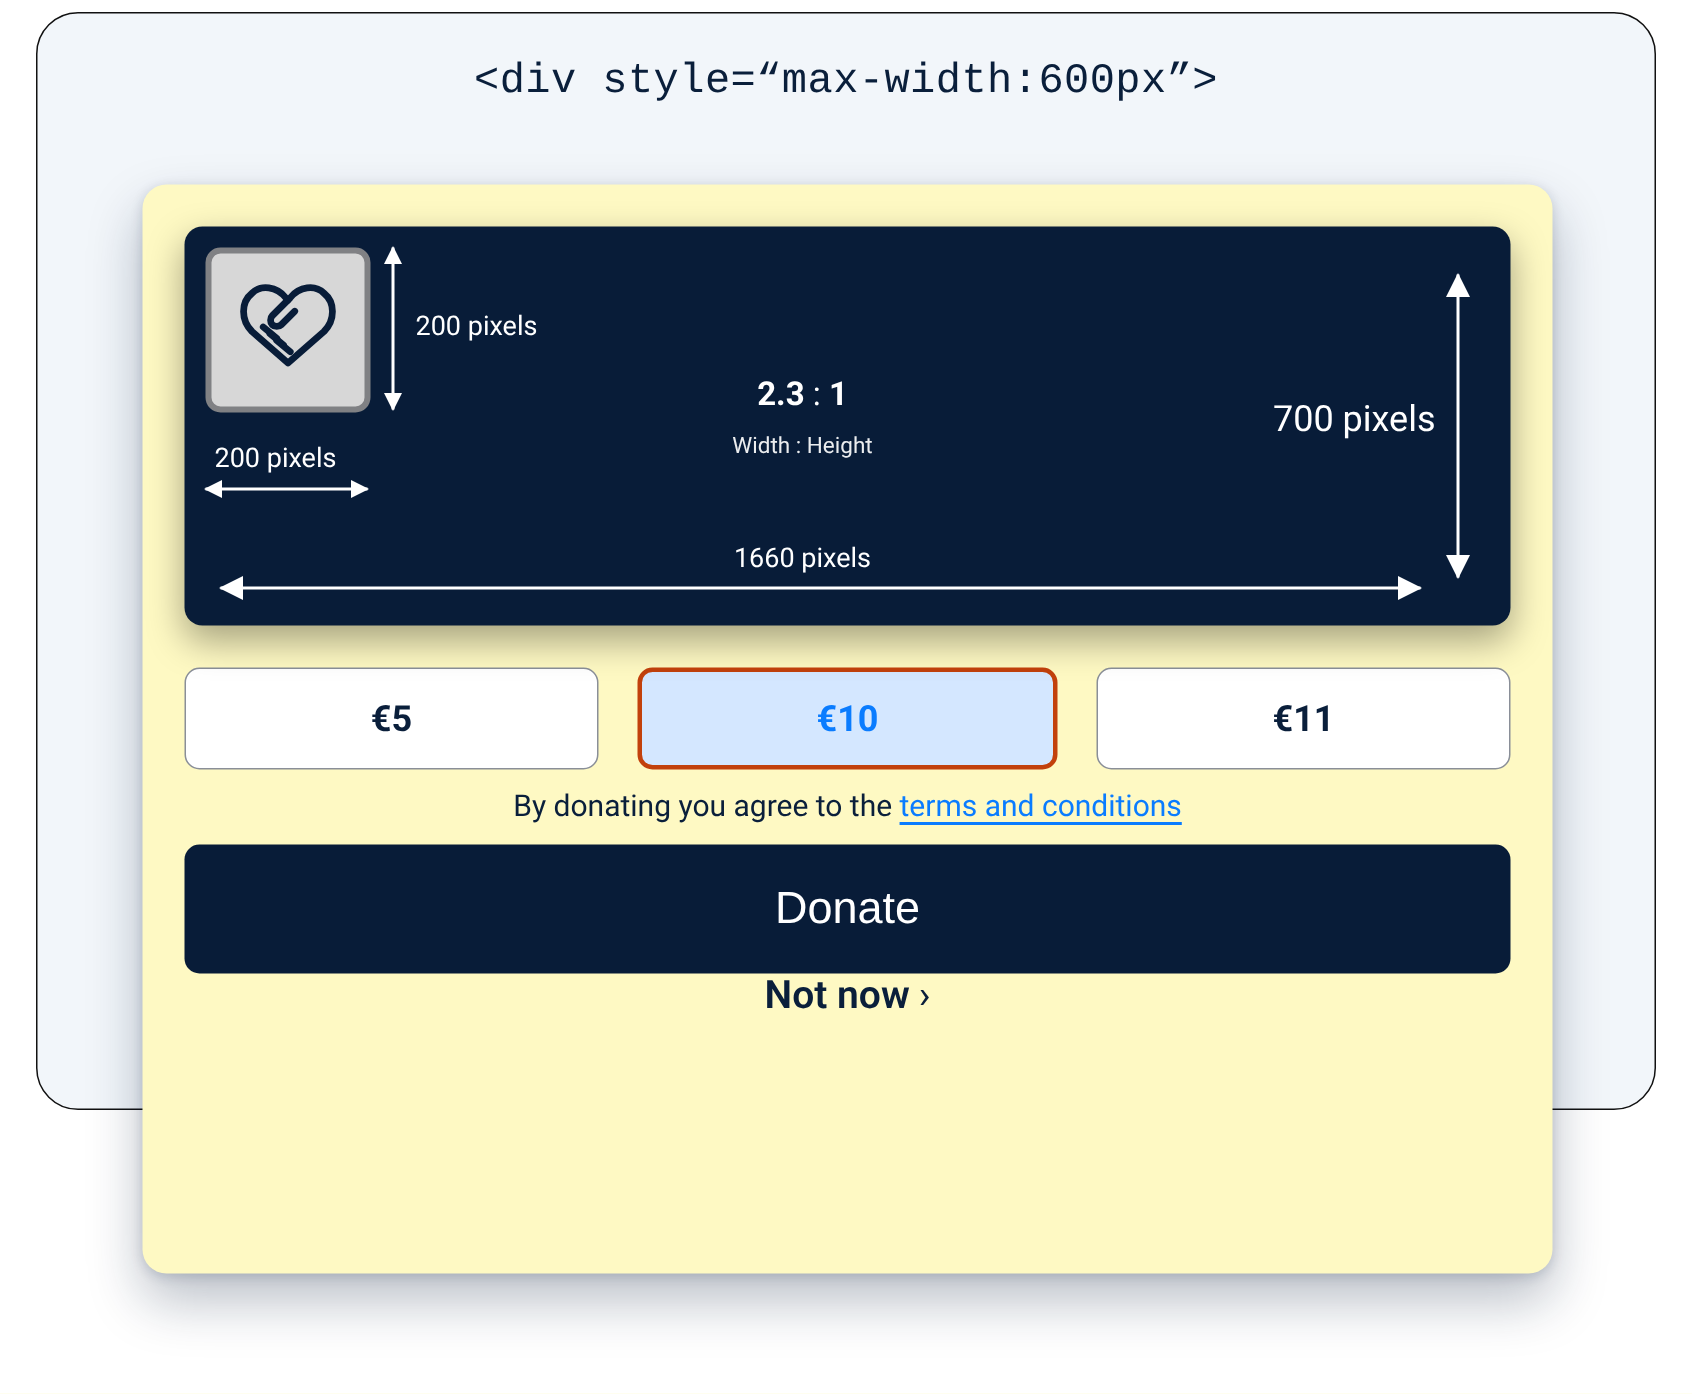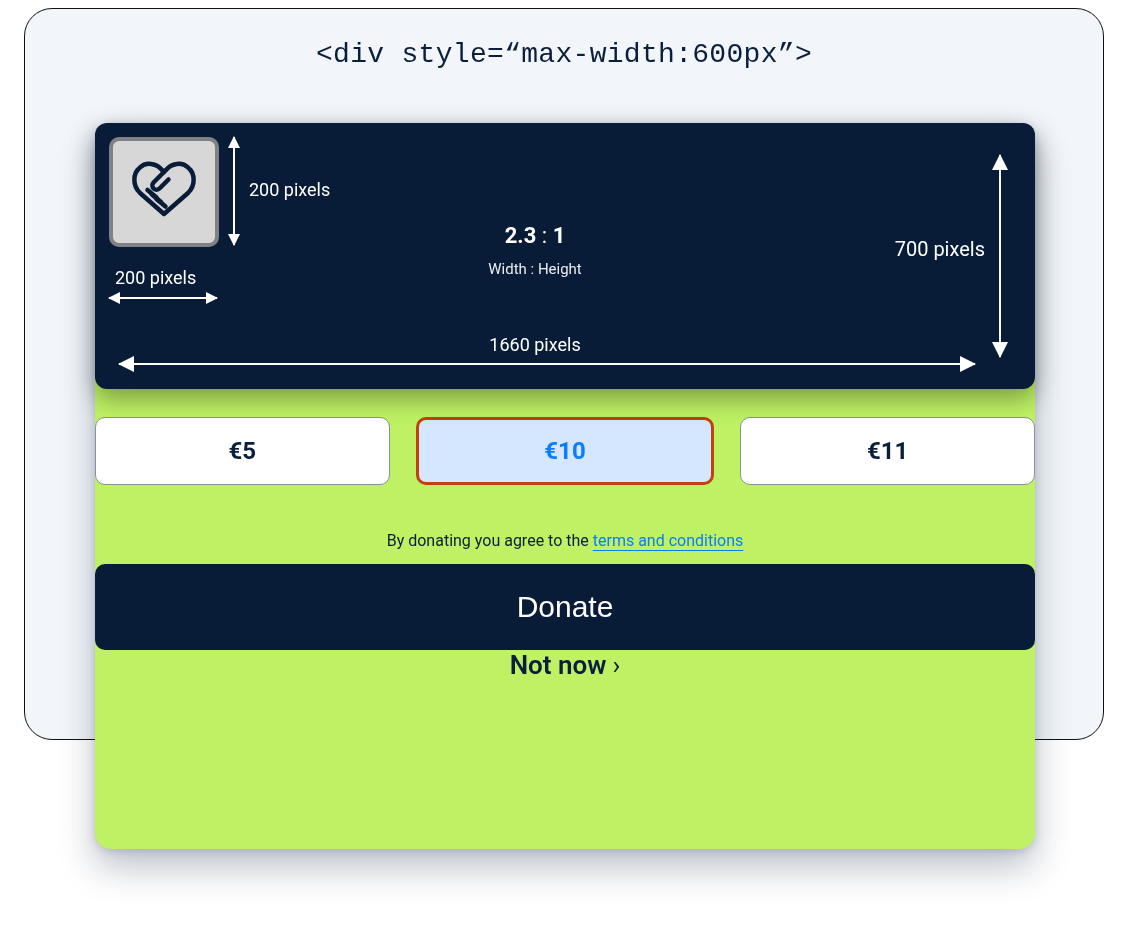--- a/index.html
+++ b/index.html
@@ -30,23 +30,24 @@
     font-size: 28px;
     color: #0a1f3b;
     letter-spacing: 0.3px;
   }
   .card {
     position: absolute;
     top: 114px;
     left: 70px;
     width: 940px;
     height: 726px;
-    background: #bef264;
+    background: #fef9c3;
     border-radius: 16px;
     box-shadow: 0 18px 36px rgba(9, 30, 58, 0.28), 0 2px 8px rgba(9,30,58,0.15);
+    padding: 28px;
   }
   .banner {
     position: relative;
     width: 100%;
     height: 266px;
     background: #081c38;
     border-radius: 12px;
     color: #ffffff;
     box-shadow: 0 10px 24px rgba(0,0,0,0.35);
   }
@@ -158,21 +159,21 @@
     left: -7px;
     border-left: 8px solid transparent;
     border-right: 8px solid transparent;
   }
   .big-v-arrow::before { top: -1px; border-bottom: 16px solid #fff; }
   .big-v-arrow::after  { bottom: -1px; border-top: 16px solid #fff; }
   .big-v-label {
     position: absolute;
     right: 50px;
     top: 114px;
-    font-size: 20px;
+    font-size: 24px;
     color: #fff;
   }
 
   .ratio {
     position: absolute;
     left: 0;
     right: 60px;
     top: 100px;
     text-align: center;
     color: #fff;
@@ -200,23 +201,23 @@
     justify-content: center;
     cursor: pointer;
   }
   .amount-btn.selected {
     border: 3px solid #c2410c;
     background: #d4e7ff;
     color: #0a7cff;
   }
 
   .terms {
-    margin-top: 46px;
-    text-align: center;
-    font-size: 16px;
+    margin-top: 12px;
+    text-align: center;
+    font-size: 20px;
     color: #0a1f3b;
   }
   .terms a {
     color: #0a7cff;
     text-decoration: underline;
     text-underline-offset: 4px;
     cursor: pointer;
   }
 
   .donate-btn {

